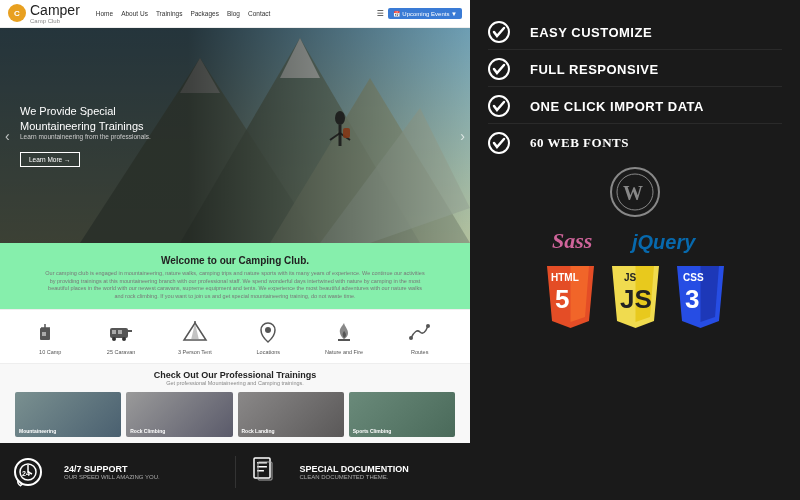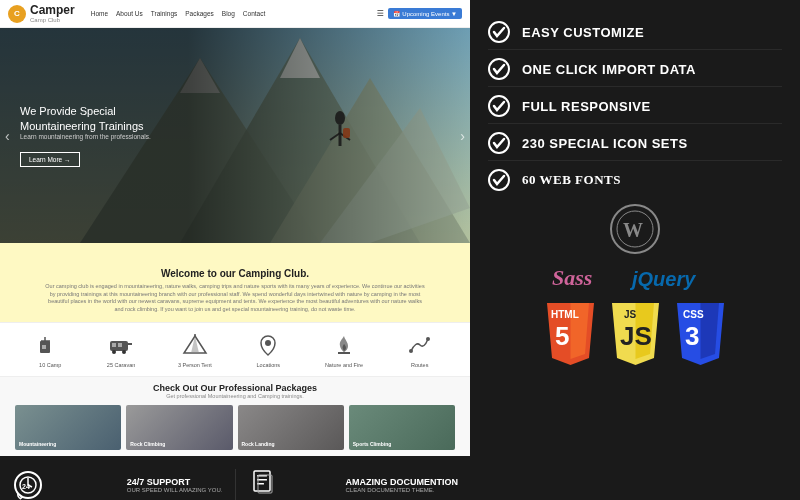--- a/index.html
+++ b/index.html
@@ -35,21 +35,21 @@
       height: 18px;
       background: #e8a020;
       border-radius: 50%;
       display: flex;
       align-items: center;
       justify-content: center;
       font-size: 8px;
       color: #fff;
       font-weight: bold;
     }
-    .logo-text { font-size: 12px; font-weight: bold; color: #222; line-height: 1.1; }
+    .logo-text { font-size: 14px; font-weight: normal; color: #222; line-height: 1.1; }
     .logo-sub { font-size: 6px; color: #888; }
     .nav-links { display: flex; gap: 8px; margin-left: 8px; }
     .nav-link { font-size: 6.5px; color: #333; }
     .nav-right { margin-left: auto; display: flex; align-items: center; gap: 4px; }
     .hamburger { font-size: 8px; color: #333; }
     .events-btn {
       background: #3a7bd5;
       color: #fff;
       font-size: 6px;
       padding: 2px 5px;
@@ -106,23 +106,23 @@
       z-index: 3;
       color: rgba(255,255,255,0.7);
       font-size: 14px;
       cursor: pointer;
     }
     .arrow-left { left: 5px; }
     .arrow-right { right: 5px; }
 
     
     .welcome-section {
-      padding: 25px 20px 8px;
+      padding: 12px 20px 8px;
       text-align: center;
-      background: #fef9c3;
+      background: #86efac;
       border-bottom: 1px solid #eee;
     }
     .welcome-title { font-size: 10px; font-weight: bold; color: #222; margin-bottom: 4px; }
     .welcome-text { font-size: 5.5px; color: #777; line-height: 1.4; max-width: 380px; margin: 0 auto; }
 
     
     .icons-row {
       display: flex;
       justify-content: space-around;
       padding: 8px 15px;
@@ -178,21 +178,20 @@
       height: 58px;
       align-items: center;
     }
     .bottom-item {
       flex: 1;
       display: flex;
       align-items: center;
       padding: 0 12px;
       gap: 20px;
       border-right: 1px solid #333;
-      justify-content: space-between;
     }
     .bottom-item:last-child { border-right: none; }
     .bottom-icon {
       width: 32px;
       height: 32px;
       flex-shrink: 0;
       display: flex;
       align-items: center;
       justify-content: center;
     }
@@ -206,21 +205,21 @@
       height: 500px;
       background: #1a1a1a;
       padding: 15px 18px;
       display: flex;
       flex-direction: column;
       gap: 2px;
     }
     .feature-item {
       display: flex;
       align-items: center;
-      gap: 12px;
+      gap: 20px;
       padding: 6px 0;
       border-bottom: 1px solid #2a2a2a;
     }
     .check-icon {
       width: 22px;
       height: 22px;
       flex-shrink: 0;
     }
     .feature-label {
       font-size: 13px;
@@ -419,21 +418,21 @@
           <path d="M5,20 Q10,10 14,14 Q18,18 22,8" fill="none" stroke="#555" stroke-width="1.5"></path>
           <circle cx="5" cy="20" r="2" fill="#555"></circle>
           <circle cx="22" cy="8" r="2" fill="#555"></circle>
         </svg>
       </div>
       <div class="icon-label">Routes</div>
     </div>
   </div>
 
   <div class="trainings-section">
-    <div class="trainings-title">Check Out Our Professional Packages</div>
+    <div class="trainings-title">Check Out Our Professional Trainings</div>
     <div class="trainings-sub">Get professional Mountaineering and Camping trainings.</div>
     <div class="trainings-cards">
       <div class="training-card card-bg-1">
         <div class="card-label">Mountaineering</div>
       </div>
       <div class="training-card card-bg-2">
         <div class="card-label">Rock Climbing</div>
       </div>
       <div class="training-card card-bg-3">
         <div class="card-label">Rock Landing</div>
@@ -470,21 +469,21 @@
       <div class="bottom-icon">
         <svg width="28" height="32" viewBox="0 0 28 32">
           <rect x="4" y="2" width="16" height="20" rx="1" fill="none" stroke="#fff" stroke-width="1.5"></rect>
           <rect x="7" y="6" width="10" height="1.5" rx="0.5" fill="#fff"></rect>
           <rect x="7" y="10" width="10" height="1.5" rx="0.5" fill="#fff"></rect>
           <rect x="7" y="14" width="7" height="1.5" rx="0.5" fill="#fff"></rect>
           <rect x="6" y="4" width="14" height="18" rx="1" fill="none" stroke="#aaa" stroke-width="1" transform="translate(2,2)"></rect>
         </svg>
       </div>
       <div class="bottom-text-wrap">
-        <div class="bottom-title">AMAZING DOCUMENTION</div>
+        <div class="bottom-title">SPECIAL DOCUMENTION</div>
         <div class="bottom-sub">CLEAN DOCUMENTED THEME.</div>
       </div>
     </div>
 
   </div>
 
 </div>
 
 <div class="right-panel">
 
@@ -494,38 +493,31 @@
       <polyline points="6,11 9,15 16,7" fill="none" stroke="#fff" stroke-width="2.5" stroke-linecap="round"></polyline>
     </svg>
     <span class="feature-label">EASY CUSTOMIZE</span>
   </div>
 
   <div class="feature-item">
     <svg class="check-icon" viewBox="0 0 22 22">
       <circle cx="11" cy="11" r="10" fill="none" stroke="#fff" stroke-width="2"></circle>
       <polyline points="6,11 9,15 16,7" fill="none" stroke="#fff" stroke-width="2.5" stroke-linecap="round"></polyline>
     </svg>
-    <span class="feature-label">ONE CLICK IMPORT DATA</span>
+    <span class="feature-label">FULL RESPONSIVE</span>
   </div>
 
   <div class="feature-item">
     <svg class="check-icon" viewBox="0 0 22 22">
       <circle cx="11" cy="11" r="10" fill="none" stroke="#fff" stroke-width="2"></circle>
       <polyline points="6,11 9,15 16,7" fill="none" stroke="#fff" stroke-width="2.5" stroke-linecap="round"></polyline>
     </svg>
-    <span class="feature-label">FULL RESPONSIVE</span>
-  </div>
-
-  <div class="feature-item">
-    <svg class="check-icon" viewBox="0 0 22 22">
-      <circle cx="11" cy="11" r="10" fill="none" stroke="#fff" stroke-width="2"></circle>
-      <polyline points="6,11 9,15 16,7" fill="none" stroke="#fff" stroke-width="2.5" stroke-linecap="round"></polyline>
-    </svg>
-    <span class="feature-label">230 SPECIAL ICON SETS</span>
-  </div>
+    <span class="feature-label">ONE CLICK IMPORT DATA</span>
+  </div>
+
 
   <div class="feature-item" style="border-bottom:none;font-family:Liberation Serif, serif;">
     <svg class="check-icon" viewBox="0 0 22 22">
       <circle cx="11" cy="11" r="10" fill="none" stroke="#fff" stroke-width="2"></circle>
       <polyline points="6,11 9,15 16,7" fill="none" stroke="#fff" stroke-width="2.5" stroke-linecap="round"></polyline>
     </svg>
     <span class="feature-label">60 WEB FONTS</span>
   </div>
 
   <div class="tech-section">

